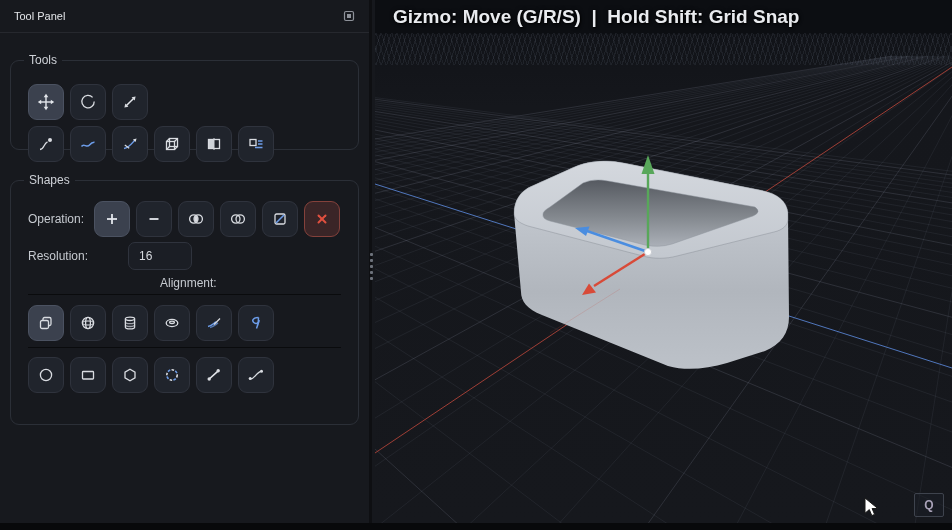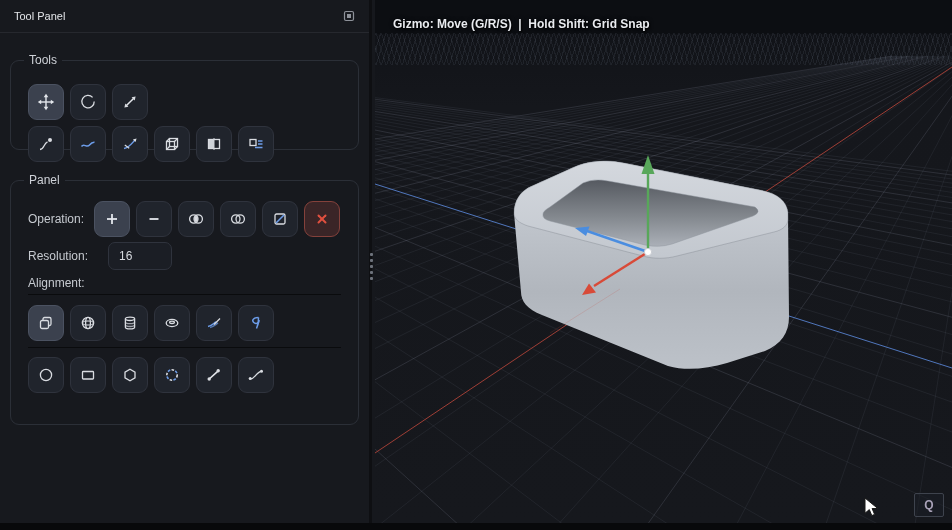--- a/index.html
+++ b/index.html
@@ -26,45 +26,45 @@
   .tools-row2{padding:6px 0 0 17px;}
   .btn{width:36px;height:36px;border-radius:9px;background:#20242c;border:1px solid #2f333d;
        display:flex;align-items:center;justify-content:center;cursor:pointer;flex:0 0 auto;}
   .btn.active{background:#3b414e;border-color:#4b5261;}
   .btn.danger{background:#3a2527;border-color:#84413b;}
 
   .form-row{display:flex;align-items:center;padding-left:17px;}
   .op-row{padding-top:20px;}
   .form-label{width:66px;font-size:12px;color:#c6cad0;flex:0 0 auto;}
   .field{height:28px;border-radius:7px;background:#1b1e25;border:1px solid #2f333d;
-         color:#d6d9de;font-size:12px;padding:0 10px;font-family:"Liberation Sans",sans-serif;}
+         color:#d6d9de;font-size:12px;padding:0 10px;font-family:"Liberation Sans",sans-serif;margin-left:20px;}
   .field.small{width:64px;}
   .field.wide{width:244px;}
   .row-gap5{margin-top:5px;gap:14px;}
-  .row-gap6{margin-top:6px;}
+  .row-gap6{margin-top:6px;flex-direction:column;}
   .divider{height:1px;background:rgba(0,0,0,.55);margin:0 17px;}
   .div1{margin-top:4px;}
   .div2{margin-top:6px;}
   .shape-row1{padding:10px 0 0 17px;}
   .shape-row2{padding:9px 0 0 17px;}
 
   .splitter{position:absolute;left:370px;top:253px;display:flex;flex-direction:column;gap:3px;
             cursor:col-resize;z-index:30;}
   .splitter i{width:3px;height:3px;background:#6d727b;border-radius:1px;}
 
   
   .viewport{position:absolute;left:375px;top:0;width:577px;height:530px;overflow:hidden;
             background:linear-gradient(#0c0e12 0%, #111318 7%, #15171c 20%, #16181d 100%);cursor:default;}
   .sky{position:absolute;left:0;top:0;width:100%;height:34px;background:#0c0e12;}
   .horizon{position:absolute;left:0;top:33px;width:100%;height:32px;opacity:.9;
      background:
        repeating-linear-gradient(107deg, rgba(130,140,160,.14) 0 1px, transparent 1px 5px),
        repeating-linear-gradient(73deg, rgba(130,140,160,.12) 0 1px, transparent 1px 5px);}
   .scene{position:absolute;left:0;top:0;}
-  .status-text{position:absolute;left:18px;top:17px;font-size:12px;font-weight:bold;
+  .status-text{position:absolute;left:18px;top:6px;font-size:19px;font-weight:bold;
                color:#e9ebef;text-shadow:1px 1px 2px rgba(0,0,0,.95), 0 0 4px rgba(0,0,0,.6);
                white-space:pre;z-index:20;}
   .quick-btn{position:absolute;right:8px;top:493px;width:30px;height:24px;border:1px solid #3e434d;
              background:rgba(28,31,38,.55);border-radius:2px;display:flex;align-items:center;
              justify-content:center;font-size:12px;font-weight:bold;color:#a9a2b8;z-index:25;cursor:pointer;}
   .cursor{position:absolute;left:489px;top:497px;z-index:40;}
   .bottom-strip{position:absolute;left:0;bottom:0;width:952px;height:7px;background:#08090b;z-index:50;}
 
   svg .ic-st{stroke:#d9dce1;fill:none;stroke-width:1.3;}
   svg .ic-fl{fill:#d9dce1;}
@@ -161,21 +161,21 @@
               <line x1="11" y1="6" x2="15.5" y2="6"></line>
                 <line x1="11" y1="9" x2="15.5" y2="9"></line>
                 <line x1="8" y1="12.5" x2="15.5" y2="12.5"></line>
             </g>
           </svg>
         </div>
       </div>
     </div>
 
     <div class="group shapes">
-      <span class="group-label">Panel</span>
+      <span class="group-label">Shapes</span>
 
       <div class="form-row op-row">
         <span class="form-label">Operation:</span>
         <div class="btn-row">
           <div class="btn active">
             <svg width="18" height="18" viewBox="0 0 18 18">
               <g stroke="#e4e7ec" stroke-width="1.8">
                   <line x1="9" y1="4" x2="9" y2="14"></line>
                   <line x1="4" y1="9" x2="14" y2="9"></line>
                 </g>

